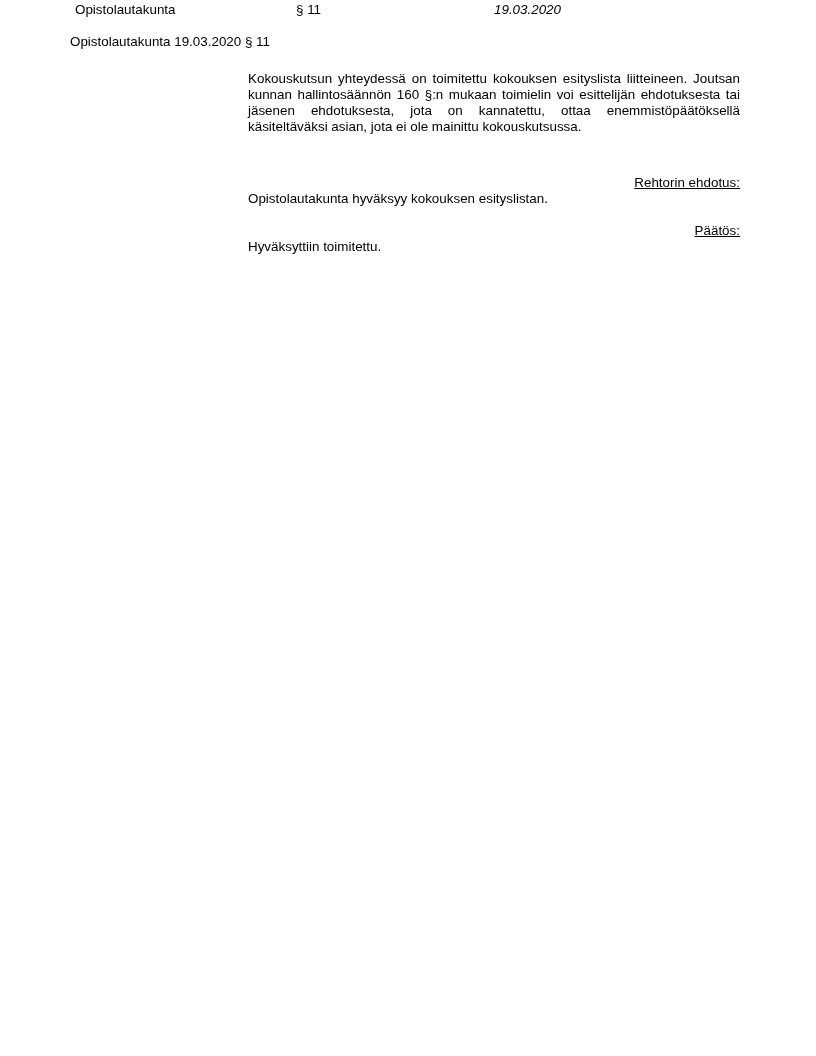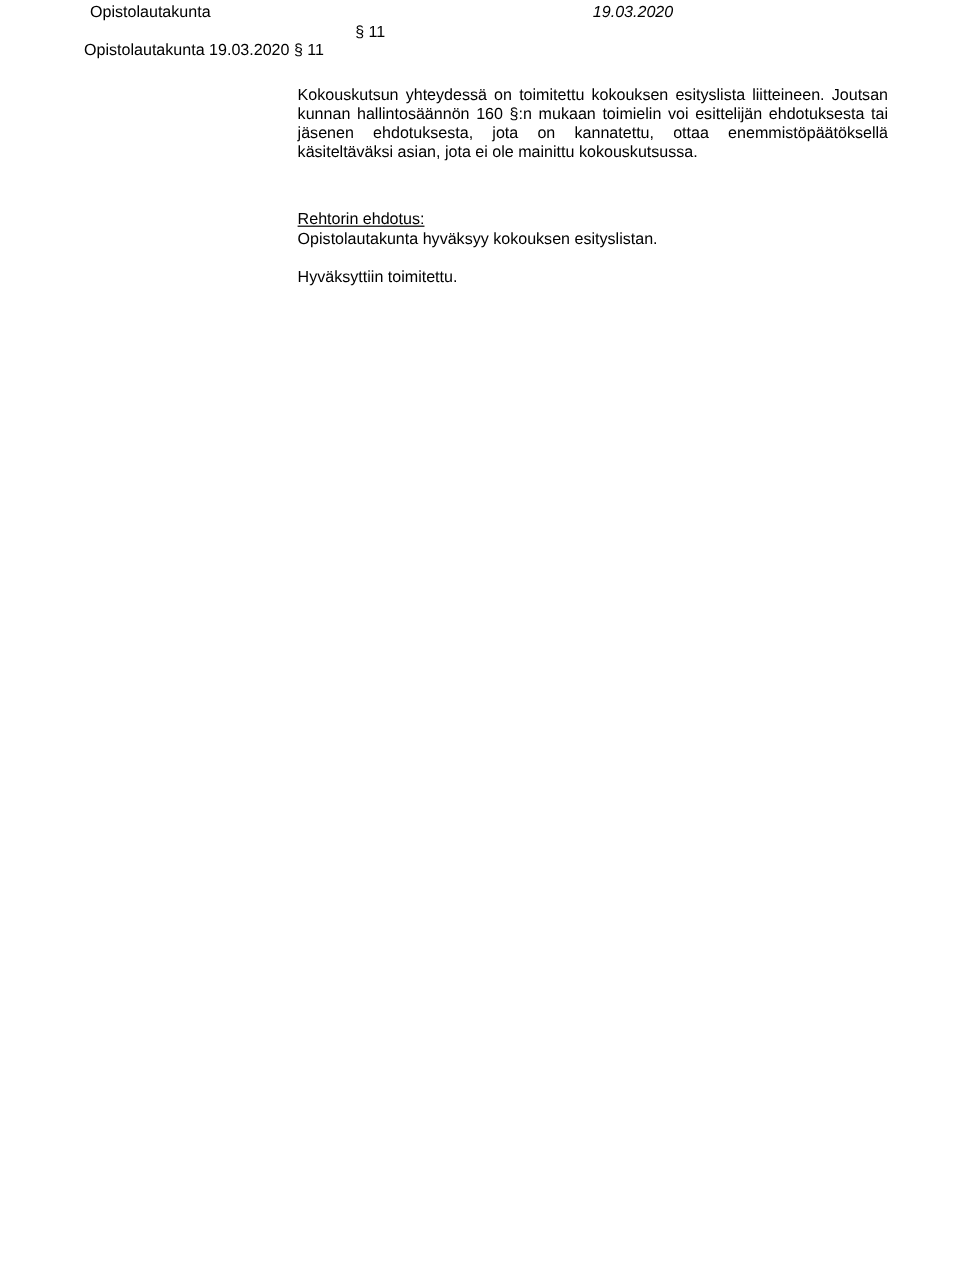--- a/index.html
+++ b/index.html
@@ -18,21 +18,21 @@
     line-height: 16px;
     overflow: hidden;
   }
   .header-row {
     position: relative;
     height: 16px;
     margin-top: 2px;
     padding-left: 28px;
   }
   .header-committee { position: absolute; left: 75px; top: 0; white-space: nowrap; }
-  .header-section   { position: absolute; left: 296px; top: 17px; white-space: nowrap; }
+  .header-section   { position: absolute; left: 296px; top: 0; white-space: nowrap; }
   .header-date      { position: absolute; left: 494px; top: 0; white-space: nowrap; font-style: italic; }
   .doc-title {
     margin: 18px 0 0 75px;
     height: 16px;
     white-space: nowrap;
   }
   .doc-subheading {
     margin: 16px 0 0 70px;
     height: 16px;
     white-space: nowrap;
@@ -46,20 +46,21 @@
     text-align: justify;
   }
   .section-block {
     margin-top: 40px;
   }
   .section-block.decision {
     margin-top: 16px;
   }
   .section-heading {
     text-decoration: underline;
+    text-align: right;
   }
   .section-text {
     margin: 0;
   }
 </style>
 </head>
 <body>
 
 <div class="page">
 
@@ -75,18 +76,19 @@
   <div class="body-block">
 
     <p class="body-paragraph">Kokouskutsun yhteydessä on toimitettu kokouksen esityslista liitteineen. Joutsan kunnan hallintosäännön 160 §:n mukaan toimielin voi esittelijän ehdotuksesta tai jäsenen ehdotuksesta, jota on kannatettu, ottaa enemmistöpäätöksellä käsiteltäväksi asian, jota ei ole mainittu kokouskutsussa.</p>
 
     <div class="section-block">
       <div class="section-heading">Rehtorin ehdotus:</div>
       <p class="section-text">Opistolautakunta hyväksyy kokouksen esityslistan.</p>
     </div>
 
     <div class="section-block decision">
+      <div class="section-heading">Päätös:</div>
       <p class="section-text">Hyväksyttiin toimitettu.</p>
     </div>
 
   </div>
 
 </div>
 
 </body></html>

